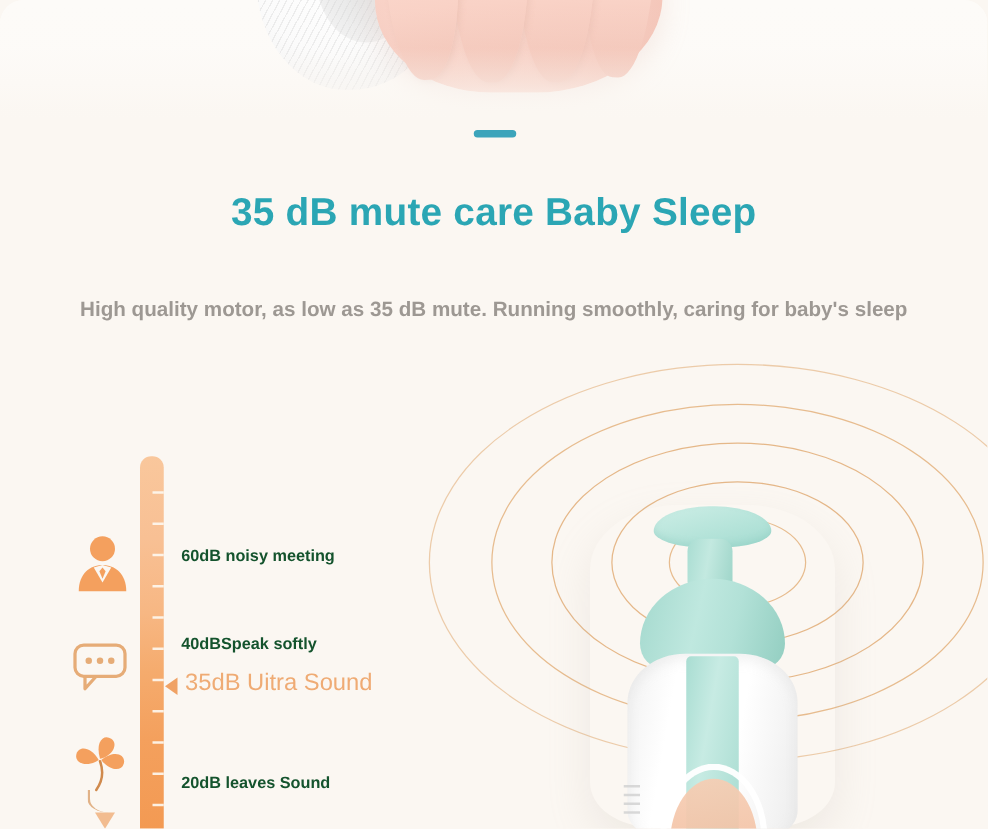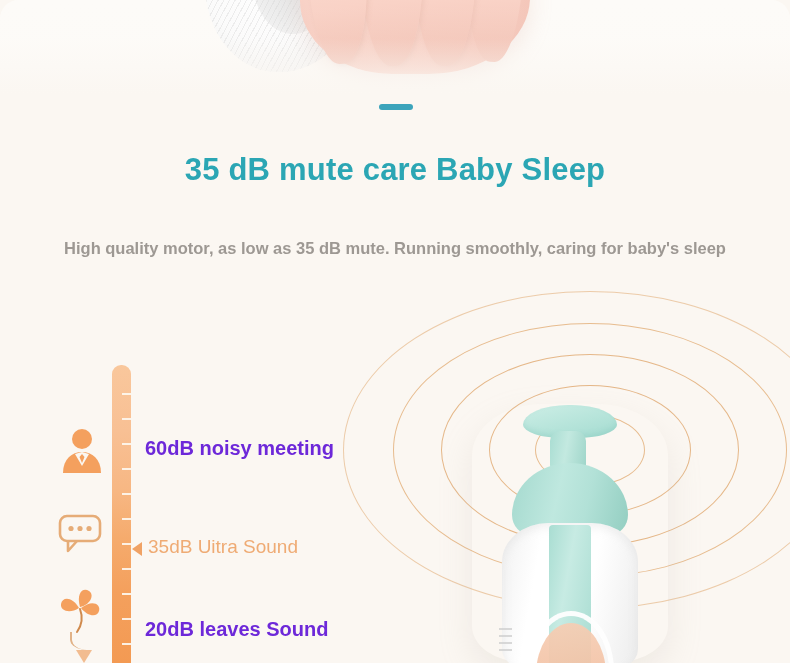--- a/index.html
+++ b/index.html
@@ -170,23 +170,23 @@
     position: absolute;
     width: 56px; height: 56px;
   }
   .icon-person { left: 54px; top: 423px; }
   .icon-bubble { left: 52px; top: 503px; }
   .icon-clover { left: 52px; top: 583px; }
 
   
   .scale-label {
     position: absolute;
-    font-size: 20px;
+    font-size: 13px;
     font-weight: bold;
-    color: #6d28d9;
+    color: #14532d;
     white-space: nowrap;
   }
   .lbl-60 { left: 145px; top: 437px; }
   .lbl-40 { left: 145px; top: 507px; }
   .lbl-20 { left: 145px; top: 618px; }
   .lbl-35 {
     position: absolute;
     left: 148px; top: 536px;
     font-size: 19px;
     font-weight: normal;
@@ -405,16 +405,17 @@
       <path d="M27 25 C20 13 10 14 9 21 C8 28 18 31 27 25 Z" fill="#f4a05e"></path>
       <path d="M28 24 C24 10 31 4 37 8 C43 12 38 22 28 24 Z" fill="#f4a05e"></path>
       <path d="M29 25 C40 16 49 21 47 28 C45 35 35 33 29 25 Z" fill="#f4a05e"></path>
       <path d="M28 26 C31 34 30 42 25 49" fill="none" stroke="#d08a4d" stroke-width="2" stroke-linecap="round"></path>
     </svg>
   </div>
   <div class="clover-stem-tail"></div>
   <div class="bottom-arrow"></div>
 
   <div class="scale-label lbl-60">60dB noisy meeting</div>
+  <div class="scale-label lbl-40">40dBSpeak softly</div>
   <div class="lbl-35">35dB Uitra Sound</div>
   <div class="scale-label lbl-20">20dB leaves Sound</div>
 
 </div>
 
 </body></html>

